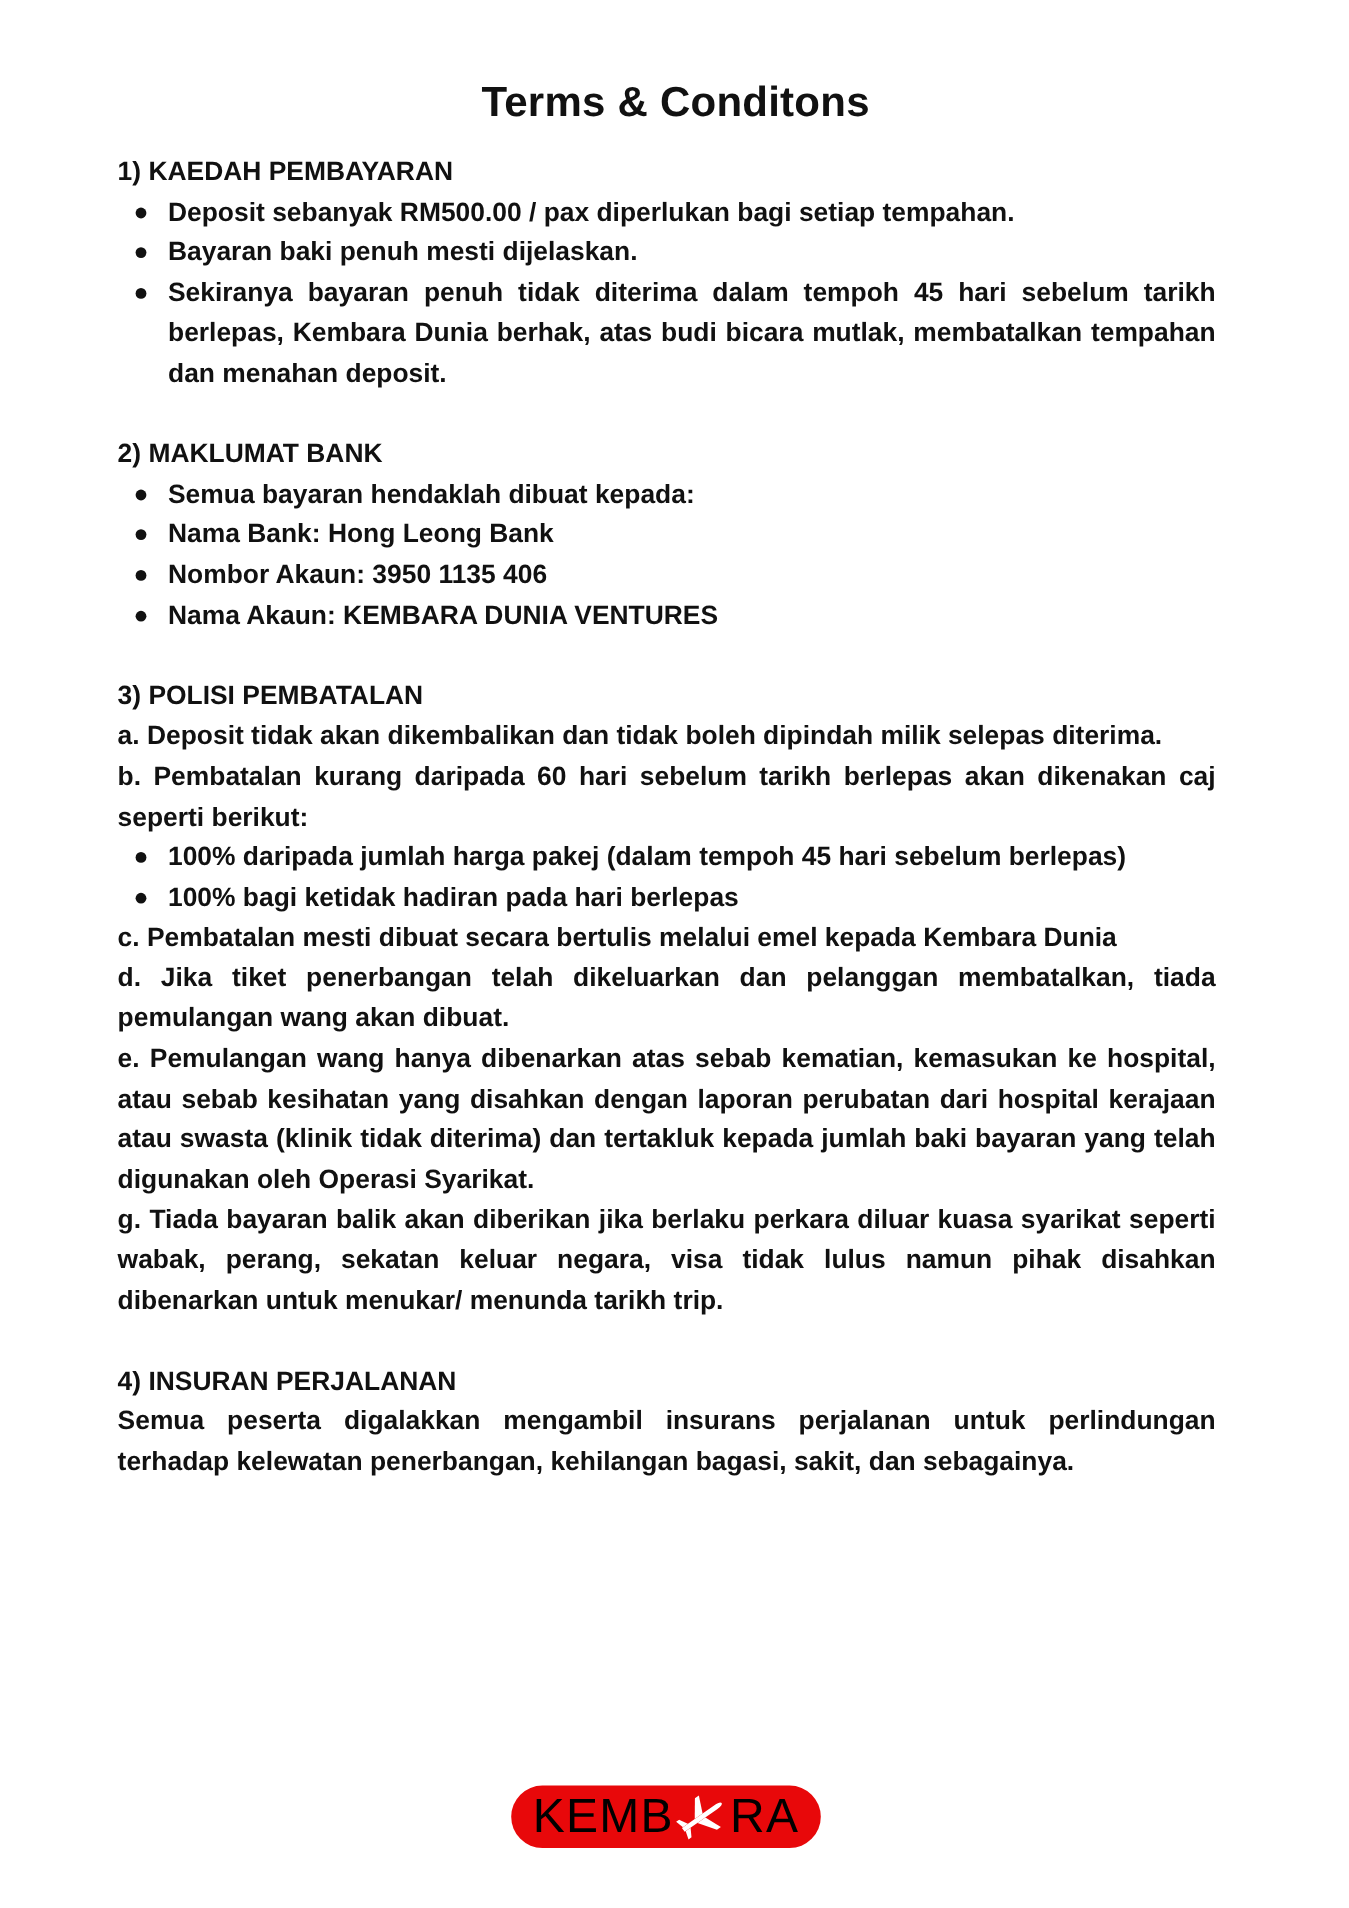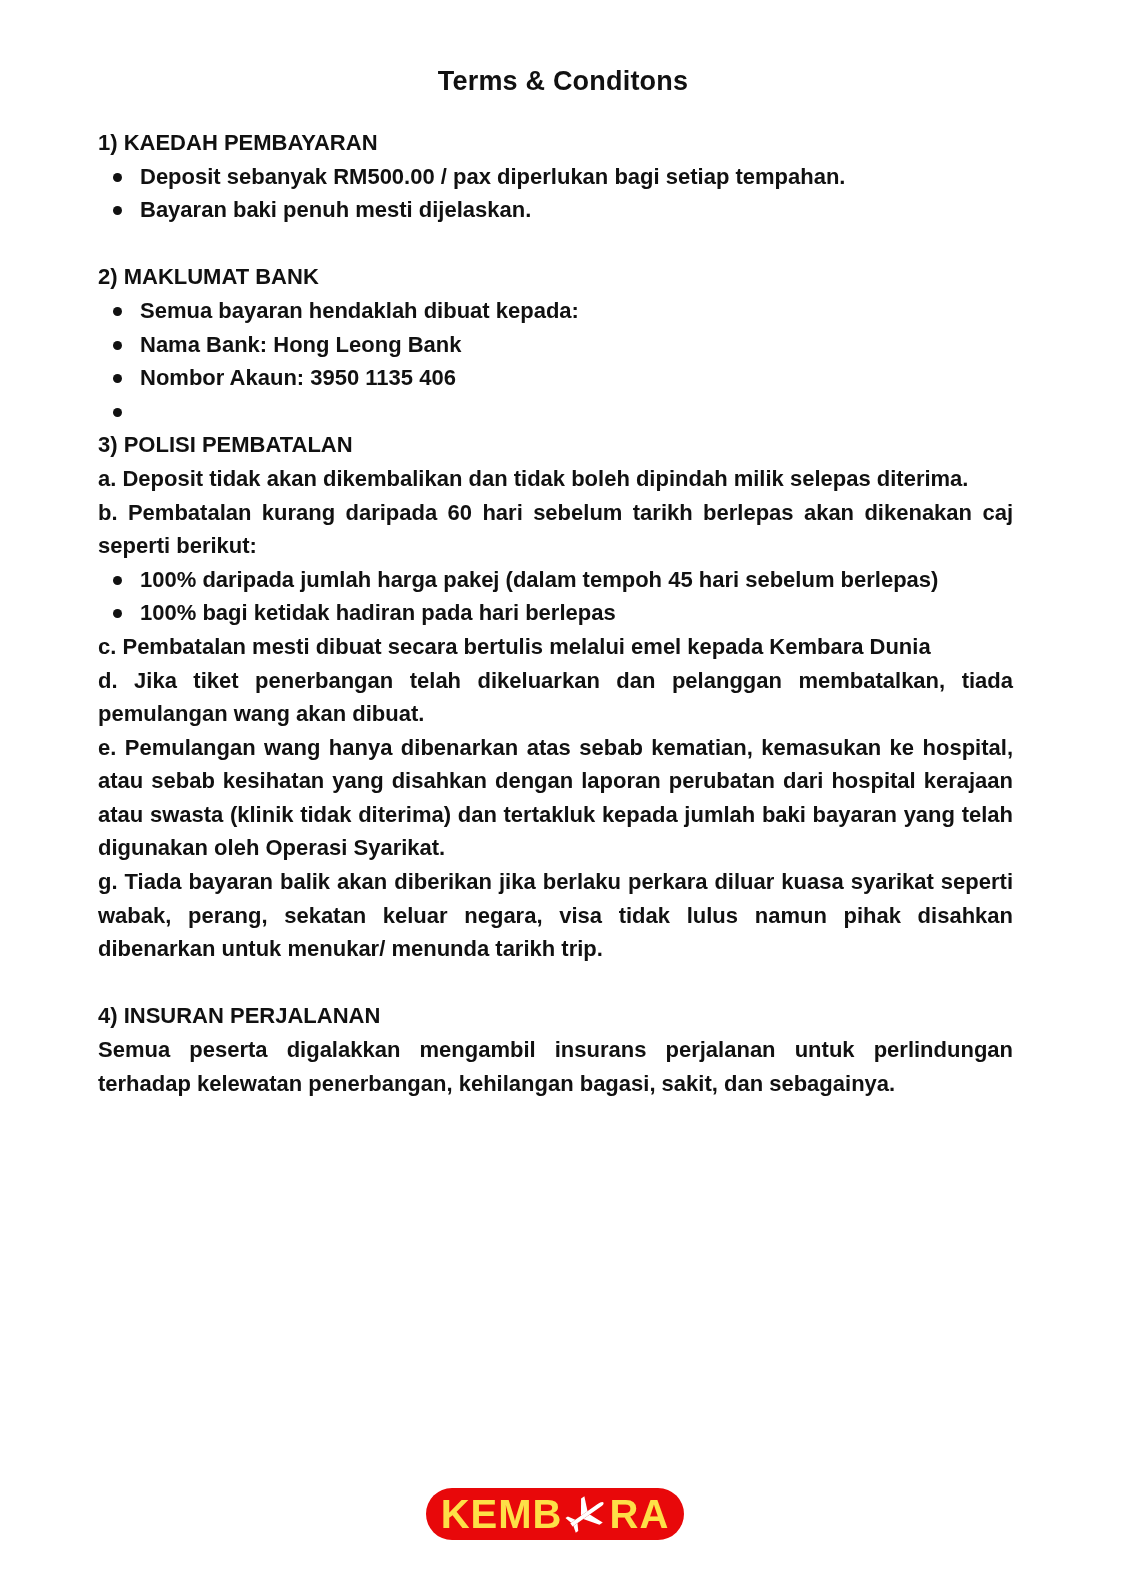--- a/index.html
+++ b/index.html
@@ -20,21 +20,21 @@
       left: 98px;
       top: 0;
       width: 930px;
     }
     .doc-title {
       position: absolute;
       left: 0;
       width: 930px;
       top: 66px;
       text-align: center;
-      font-size: 27px;
+      font-size: 35px;
       font-weight: bold;
       letter-spacing: 0.2px;
       color: #111;
       margin: 0;
     }
     .content {
       position: absolute;
       left: 0;
       top: 126px;
       width: 915px;
@@ -78,22 +78,22 @@
       position: absolute;
       left: 426px;
       top: 1488px;
       width: 258px;
       height: 52px;
       border-radius: 26px;
       background: #e8080a;
       display: flex;
       align-items: center;
       justify-content: center;
-      color: #fde047;
-      font-weight: bold;
+      color: #000000;
+      font-weight: normal;
       font-size: 40px;
       letter-spacing: 1px;
       font-family: "Liberation Sans", "DejaVu Sans", sans-serif;
     }
     .logo .logo-part { line-height: 52px; }
     .logo .plane {
       display: inline-block;
       width: 44px;
       height: 40px;
       margin: 0 1px 0 2px;
@@ -105,30 +105,31 @@
 <div class="page">
   <h1 class="doc-title">Terms &amp; Conditons</h1>
 
   <div class="content">
 
     <div class="section">
       <h2 class="section-heading">1) KAEDAH PEMBAYARAN</h2>
       <ul class="bullets">
         <li><span class="bullet-dot"></span><span>Deposit sebanyak RM500.00 / pax diperlukan bagi setiap tempahan.</span></li>
         <li><span class="bullet-dot"></span><span>Bayaran baki penuh mesti dijelaskan.</span></li>
+        <li><span class="bullet-dot"></span><span>Sekiranya bayaran penuh tidak diterima dalam tempoh 45 hari sebelum tarikh berlepas, Kembara Dunia berhak, atas budi bicara mutlak, membatalkan tempahan dan menahan deposit.</span></li>
       </ul>
     </div>
 
     <div class="section">
       <h2 class="section-heading">2) MAKLUMAT BANK</h2>
       <ul class="bullets">
         <li><span class="bullet-dot"></span><span>Semua bayaran hendaklah dibuat kepada:</span></li>
         <li><span class="bullet-dot"></span><span>Nama Bank: Hong Leong Bank</span></li>
         <li><span class="bullet-dot"></span><span>Nombor Akaun: 3950 1135 406</span></li>
-        <li><span class="bullet-dot"></span></li>
+        <li><span class="bullet-dot"></span><span>Nama Akaun: KEMBARA DUNIA VENTURES</span></li>
       </ul>
     </div>
 
     <div class="section">
       <h2 class="section-heading">3) POLISI PEMBATALAN</h2>
       <p class="para">a. Deposit tidak akan dikembalikan dan tidak boleh dipindah milik selepas diterima.</p>
       <p class="para">b. Pembatalan kurang daripada 60 hari sebelum tarikh berlepas akan dikenakan caj seperti berikut:</p>
       <ul class="bullets">
         <li><span class="bullet-dot"></span><span>100% daripada jumlah harga pakej (dalam tempoh 45 hari sebelum berlepas)</span></li>
         <li><span class="bullet-dot"></span><span>100% bagi ketidak hadiran pada hari berlepas</span></li>

